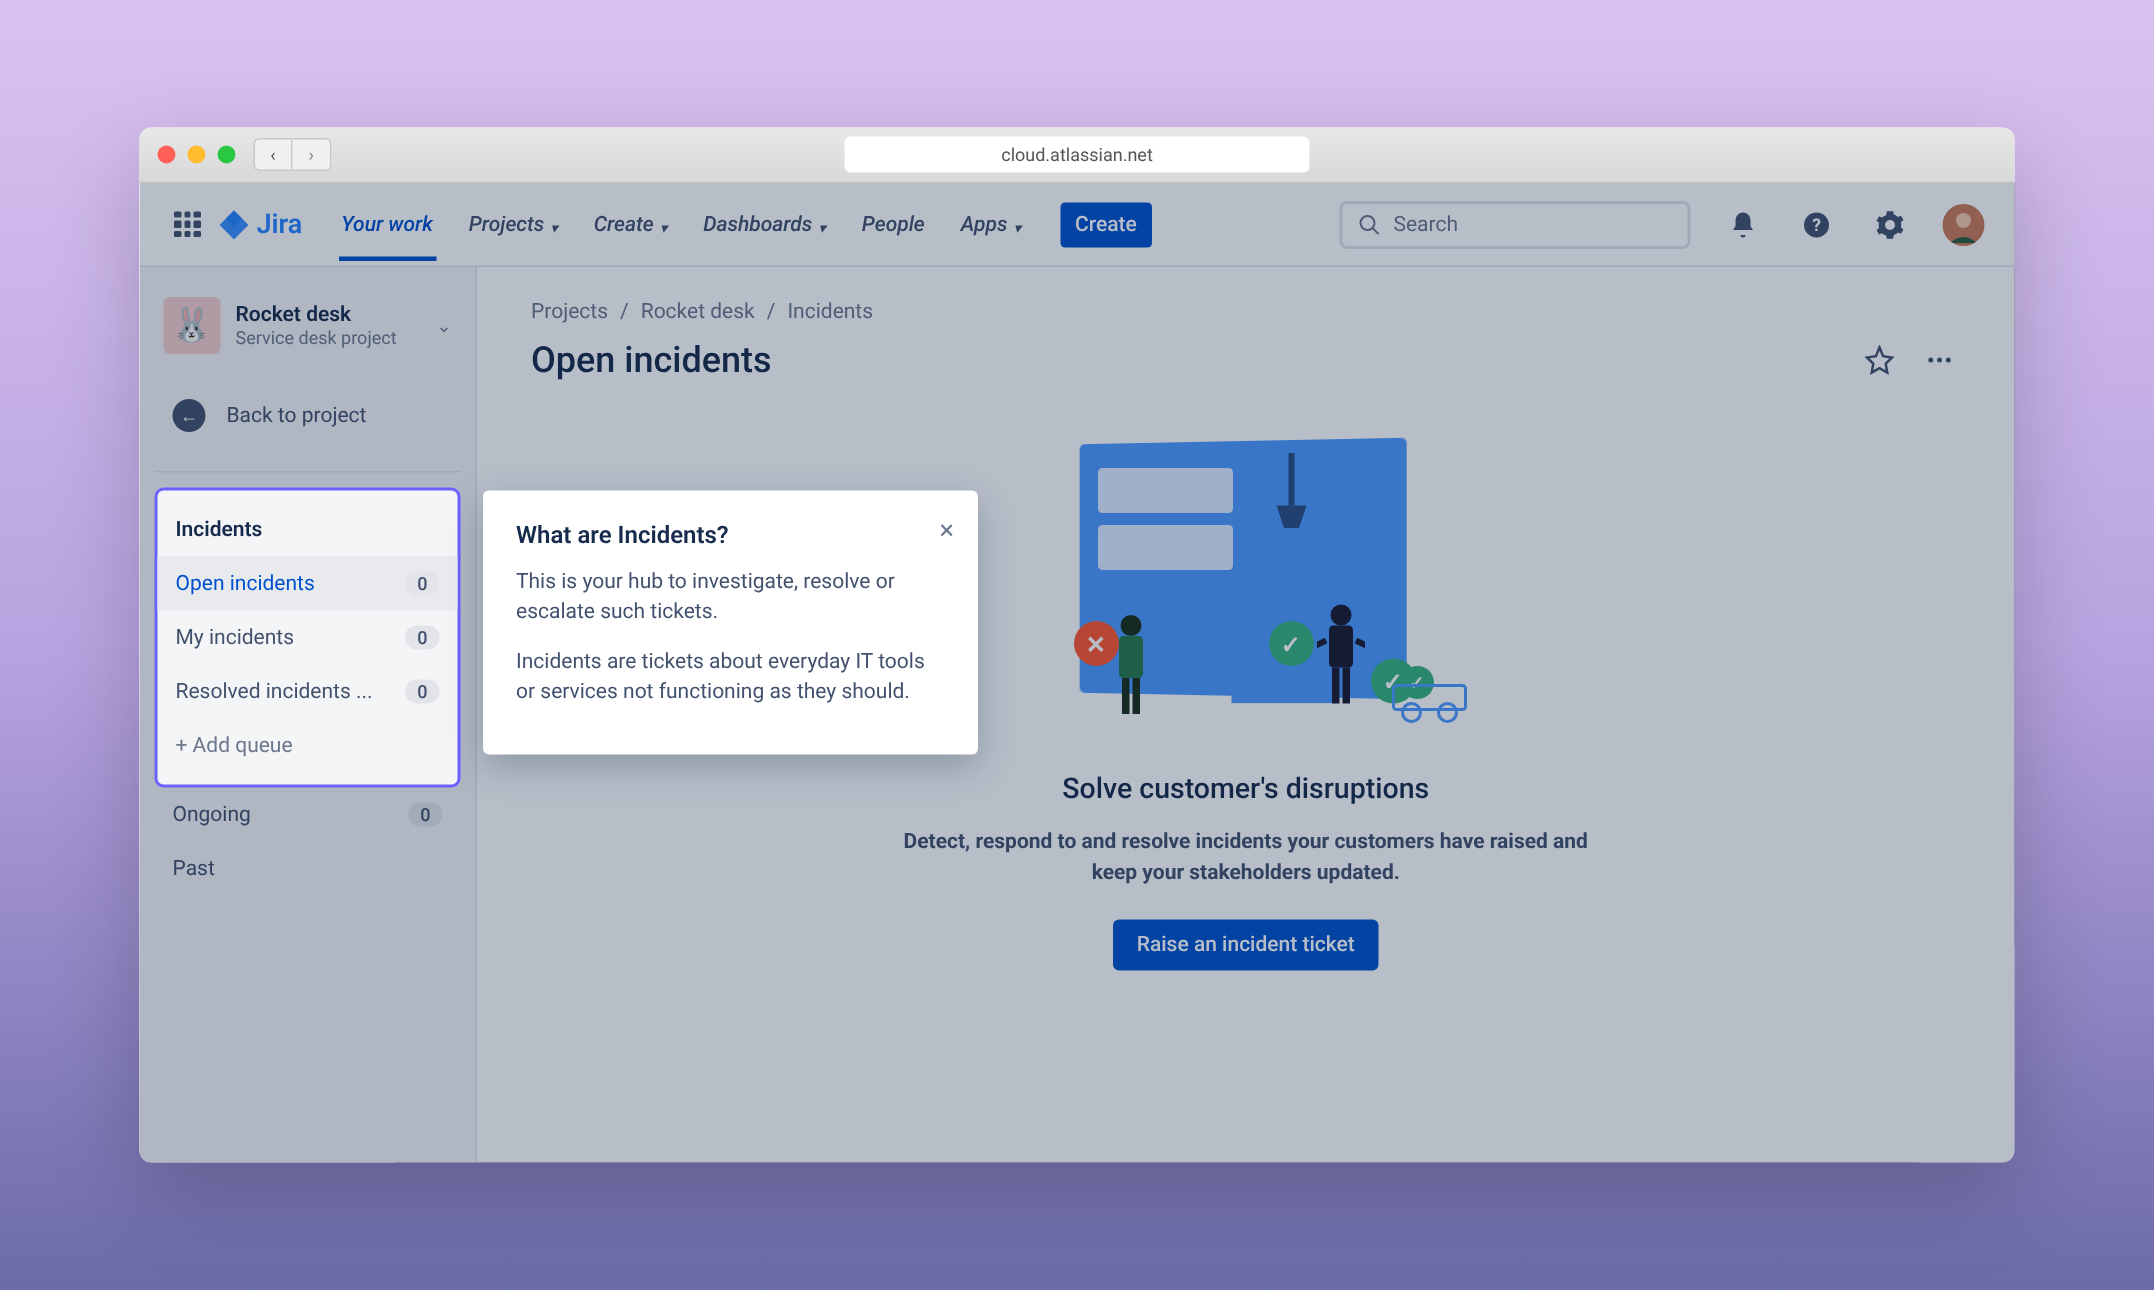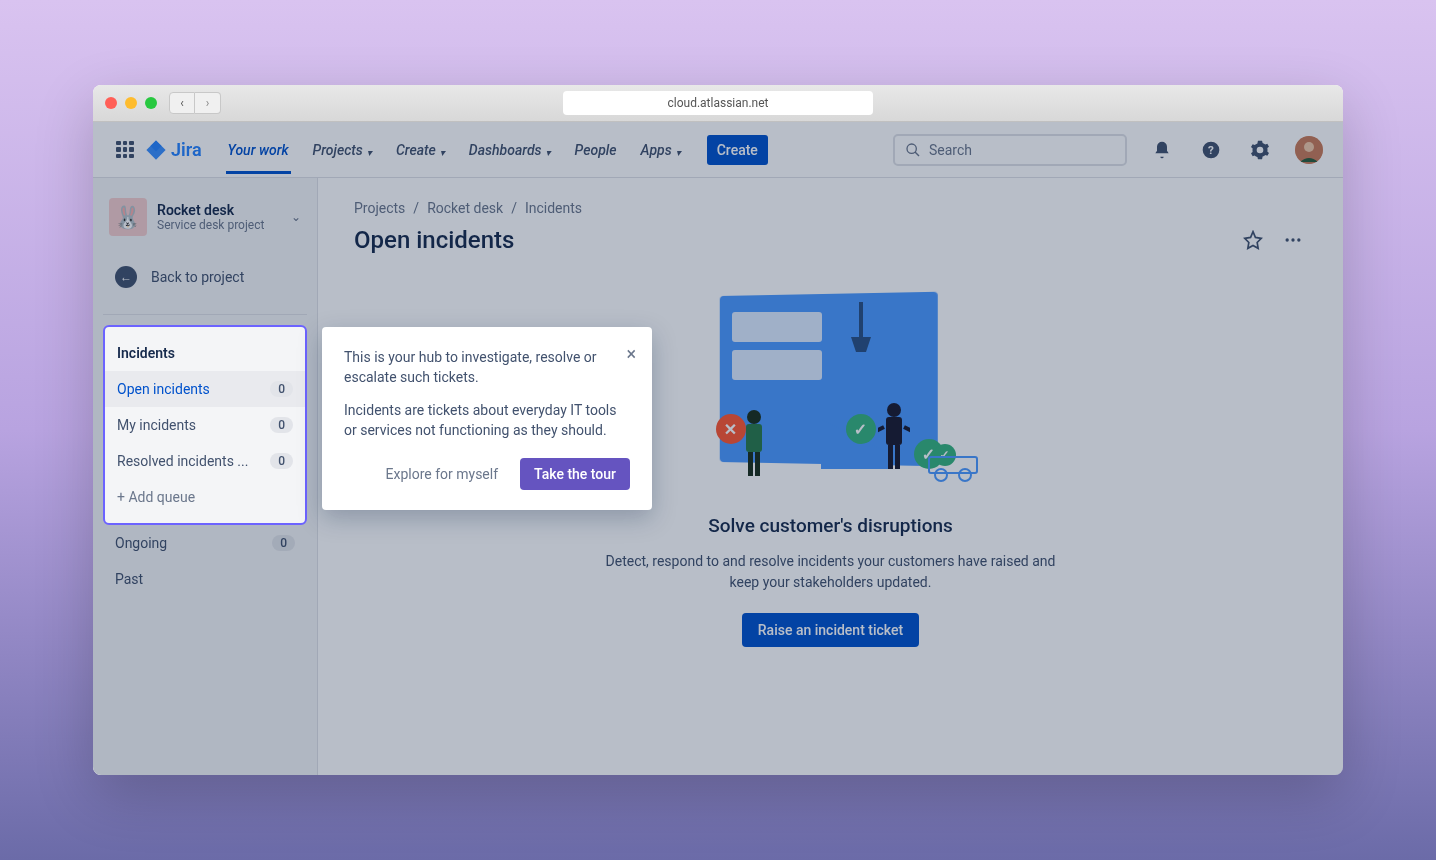--- a/index.html
+++ b/index.html
@@ -72,21 +72,21 @@
 .illus-check.green3 { background: #36b37e; left: 268px; top: 150px; width: 22px; height: 22px; font-size: 12px; }
 .illus-person { position: absolute; width: 32px; height: 70px; }
 .illus-person.p1 { left: 72px; top: 115px; }
 .illus-person.p2 { left: 212px; top: 108px; }
 .illus-ramp { position: absolute; left: 155px; top: 125px; width: 70px; height: 50px; background: #4c9aff; clip-path: polygon(0 0, 100% 70%, 100% 100%, 0 100%); }
 .illus-cart { position: absolute; left: 262px; top: 162px; width: 50px; height: 18px; border: 2px solid #4c9aff; border-radius: 3px; }
 .illus-cart::before, .illus-cart::after { content: ""; position: absolute; width: 10px; height: 10px; border: 2px solid #4c9aff; border-radius: 50%; bottom: -10px; }
 .illus-cart::before { left: 4px; }
 .illus-cart::after { right: 4px; }
 .empty-title { font-size: 19px; font-weight: 500; color: #172b4d; margin-bottom: 14px; }
-.empty-desc { font-size: 14px; color: #42526e; text-align: center; max-width: 460px; line-height: 1.5; margin-bottom: 20px; }
+.empty-desc { font-size: 14px; color: #42526e; text-align: center; max-width: 460px; line-height: 1.5; margin-bottom: 20px; font-weight: bold; }
 .raise-btn { background: #0052cc; color: #fff; padding: 9px 16px; border-radius: 4px; font-size: 14px; font-weight: 500; cursor: pointer; }
 .popover { position: absolute; left: 229px; top: 242px; width: 330px; background: #fff; border-radius: 4px; box-shadow: 0 8px 24px rgba(9,30,66,0.25); padding: 20px 22px; z-index: 20; }
 .popover-title { font-size: 16px; font-weight: 600; color: #172b4d; margin-bottom: 12px; }
 .popover-close { position: absolute; top: 16px; right: 16px; color: #6b778c; font-size: 18px; cursor: pointer; }
 .popover-text { font-size: 14px; color: #42526e; line-height: 1.45; margin-bottom: 12px; }
 .popover-actions { display: flex; justify-content: flex-end; gap: 8px; margin-top: 18px; }
 .btn-subtle { padding: 8px 14px; font-size: 14px; color: #6b778c; cursor: pointer; border-radius: 4px; }
 .btn-primary-purple { padding: 8px 14px; font-size: 14px; background: #6554c0; color: #fff; border-radius: 4px; cursor: pointer; font-weight: 500; }
 </style>
 </head>
@@ -285,20 +285,17 @@
         <div class="empty-desc">Detect, respond to and resolve incidents your customers have raised and keep your stakeholders updated.</div>
         <div class="raise-btn">Raise an incident ticket</div>
       </div>
     </div>
   </div>
 
   <div class="app-overlay"></div>
 
   <div class="popover">
     <div class="popover-close">×</div>
+    <div class="popover-title">What are Incidents?</div>
     <div class="popover-text">This is your hub to investigate, resolve or escalate such tickets.</div>
     <div class="popover-text">Incidents are tickets about everyday IT tools or services not functioning as they should.</div>
-    <div class="popover-actions">
-      <div class="btn-subtle">Explore for myself</div>
-      <div class="btn-primary-purple">Take the tour</div>
-    </div>
   </div>
 </div>
 
 </body></html>

